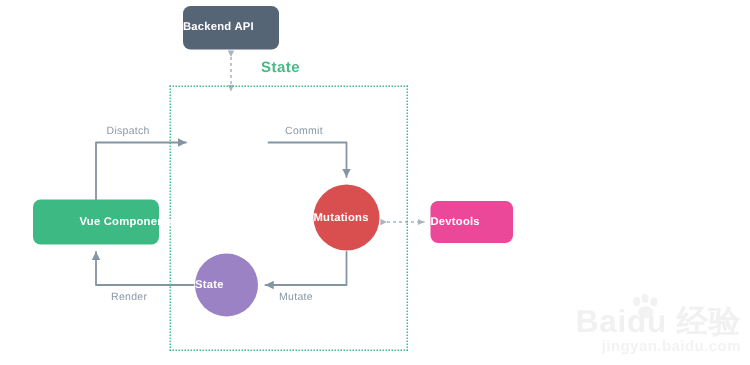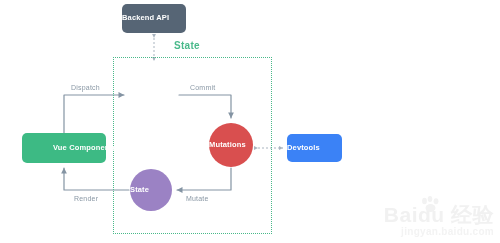--- a/index.html
+++ b/index.html
@@ -192,21 +192,21 @@
   <div class="edge-label" id="label-render" style="color: rgb(138, 152, 165);">Render</div>
 
   <div class="node box" id="node-backend-api" style="background: rgb(86, 101, 117);">
     <span class="node-label">Backend API</span>
   </div>
 
   <div class="node box" id="node-vue-components" style="background: rgb(61, 186, 132); padding-left: 31px;">
     <span class="node-label">Vue Components</span>
   </div>
 
-  <div class="node box" id="node-devtools" style="background: #3b82f6;">
+  <div class="node box" id="node-devtools" style="background: #ec4899;">
     <span class="node-label">Devtools</span>
   </div>
 
 
   <div class="node circle" id="node-state" style="background: rgb(155, 130, 196);">
     <span class="node-label">State</span>
   </div>
 
   <div class="node circle" id="node-mutations" style="background: rgb(217, 79, 79);">
     <span class="node-label">Mutations</span>

